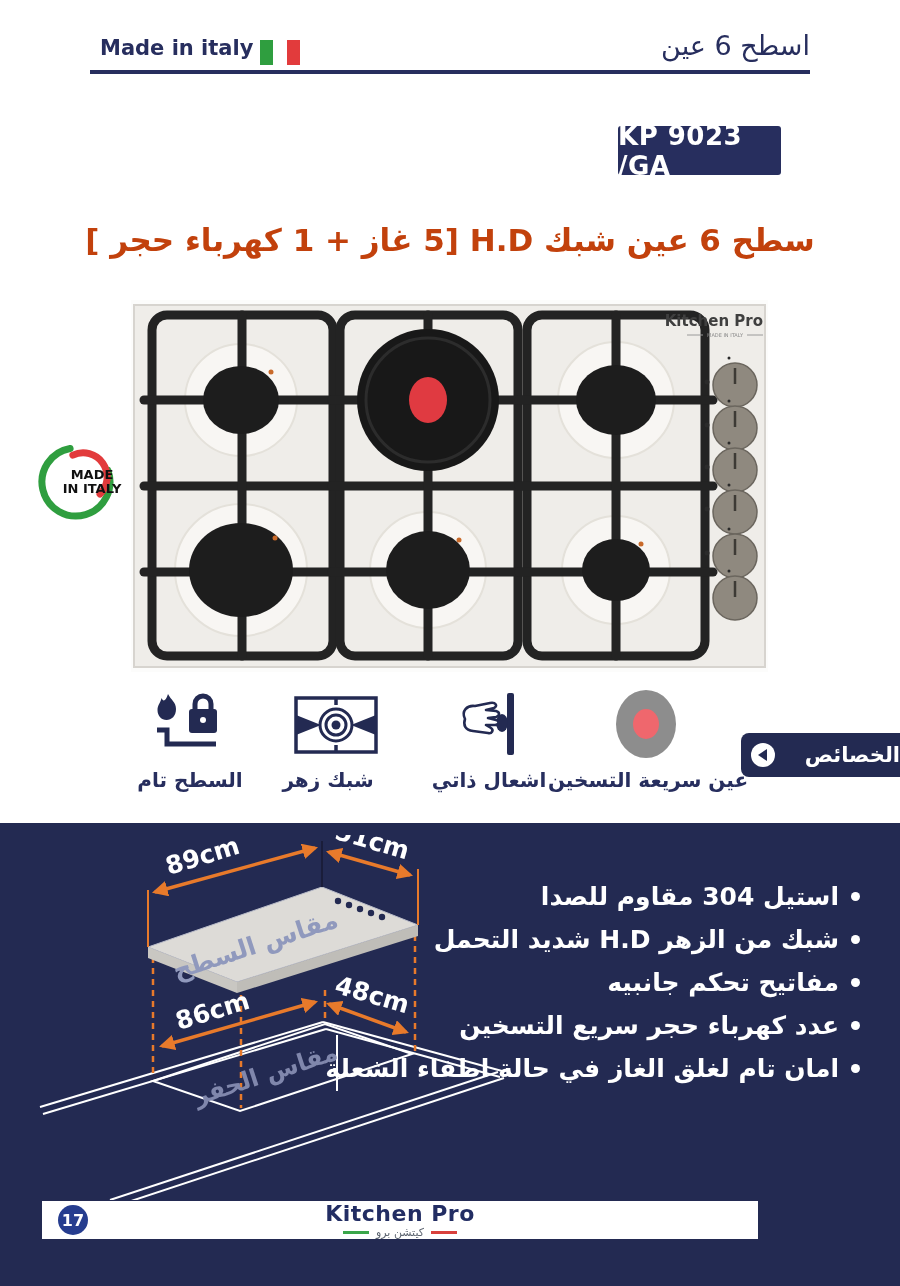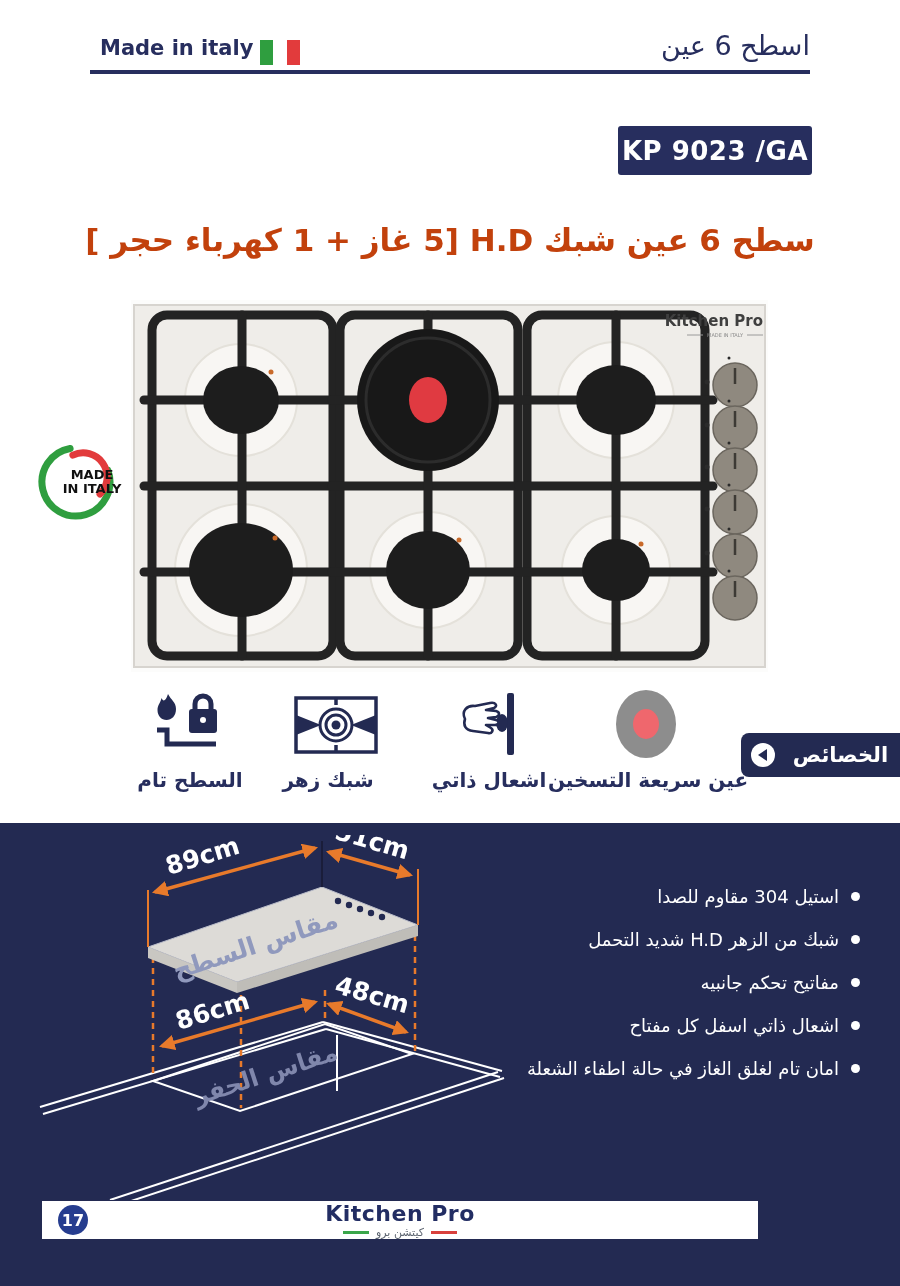--- a/index.html
+++ b/index.html
@@ -7,45 +7,45 @@
        font-family:"DejaVu Sans",sans-serif;overflow:hidden;}
   .abs{position:absolute;}
   
   .made-in{left:100px;top:36px;font-size:21px;font-weight:700;color:#272e5e;}
   .flag{top:40px;width:13px;height:25px;}
   .flag.g{left:260px;background:#2f9e3f;}
   .flag.r{left:287px;background:#e23b3c;}
   .category{right:90px;top:30px;font-size:27px;font-weight:400;color:#272e5e;direction:rtl;}
   .header-line{left:90px;top:70px;width:720px;height:4px;background:#272e5e;}
   
-  .model-badge{left:618px;top:126px;width:194px;height:49px;background:#272e5e;border-radius:3px;
+  .model-badge{left:618px;top:126px;width:163px;height:49px;background:#272e5e;border-radius:3px;
      color:#fff;font-size:26px;font-weight:700;display:flex;align-items:center;justify-content:center;letter-spacing:.5px;}
   
   .prod-title{left:40px;right:40px;top:222px;text-align:center;direction:rtl;
      font-size:31px;font-weight:700;color:#c2410c;}
   
   .photo{left:131px;top:300px;width:637px;height:372px;}
   .miti-badge{left:36px;top:438px;width:100px;height:85px;}
   
   .feat-icon{top:688px;}
   .feat-label{top:768px;transform:translateX(-50%);font-size:20px;font-weight:700;color:#272e5e;direction:rtl;white-space:nowrap;}
   .tab{right:0;top:733px;height:44px;width:159px;background:#232a52;border-radius:8px 0 0 8px;
      display:flex;align-items:center;}
   .tab .circ{width:24px;height:24px;border-radius:50%;background:#fff;margin-left:10px;
      display:flex;align-items:center;justify-content:center;}
   .tab .tri{width:0;height:0;border-top:6px solid transparent;border-bottom:6px solid transparent;
      border-right:9px solid #232a52;margin-right:2px;}
-  .tab .lbl{flex:1;text-align:center;color:#fff;font-size:21px;font-weight:700;direction:rtl;padding-left:6px;}
+  .tab .lbl{flex:1;color:#fff;font-size:21px;font-weight:700;direction:rtl;padding-left:6px;}
   
   .navy-sec{left:0;top:823px;width:900px;height:463px;background:#232a52;}
   .diagram{left:30px;top:835px;width:500px;height:365px;}
   .bullets{right:40px;top:882px;direction:rtl;}
   .bullet{display:flex;align-items:center;margin-bottom:14px;height:29px;}
   .bullet .dot{width:9px;height:9px;border-radius:50%;background:#fff;margin-left:12px;flex:0 0 auto;}
-  .bullet .txt{color:#fff;font-size:18px;font-weight:400;white-space:nowrap;}
+  .bullet .txt{color:#fff;font-size:25px;font-weight:700;white-space:nowrap;}
   
   .footer-bar{left:42px;top:1201px;width:716px;height:38px;background:#fff;display:flex;align-items:center;}
   .page-num{position:absolute;left:16px;top:4px;width:30px;height:30px;border-radius:50%;background:#263d8f;
      color:#fff;font-size:16px;font-weight:700;display:flex;align-items:center;justify-content:center;}
   .logo-wrap{margin:0 auto;text-align:center;line-height:1;}
   .logo-main{font-size:22px;font-weight:700;color:#222d63;letter-spacing:.5px;}
   .logo-sub{display:flex;align-items:center;justify-content:center;gap:7px;margin-top:2px;}
   .logo-sub .ln{width:26px;height:3px;}
   .logo-sub .ln.g{background:#3aa64a;}
   .logo-sub .ln.r{background:#d8403c;}
@@ -279,21 +279,21 @@
   <div class="bullet">
       <span class="dot"></span>
       <span class="txt">شبك من الزهر H.D شديد التحمل</span>
     </div>
   <div class="bullet">
       <span class="dot"></span>
       <span class="txt">مفاتيح تحكم جانبيه</span>
     </div>
   <div class="bullet">
       <span class="dot"></span>
-      <span class="txt">اشعال ذاتي اسفل كل مفتاح</span>
+      <span class="txt">عدد كهرباء حجر سريع التسخين</span>
     </div>
   <div class="bullet">
       <span class="dot"></span>
       <span class="txt">امان تام لغلق الغاز في حالة اطفاء الشعلة</span>
     </div>
 </div>
 
 <div class="abs footer-bar">
   <div class="page-num">17</div>
   <div class="logo-wrap">

